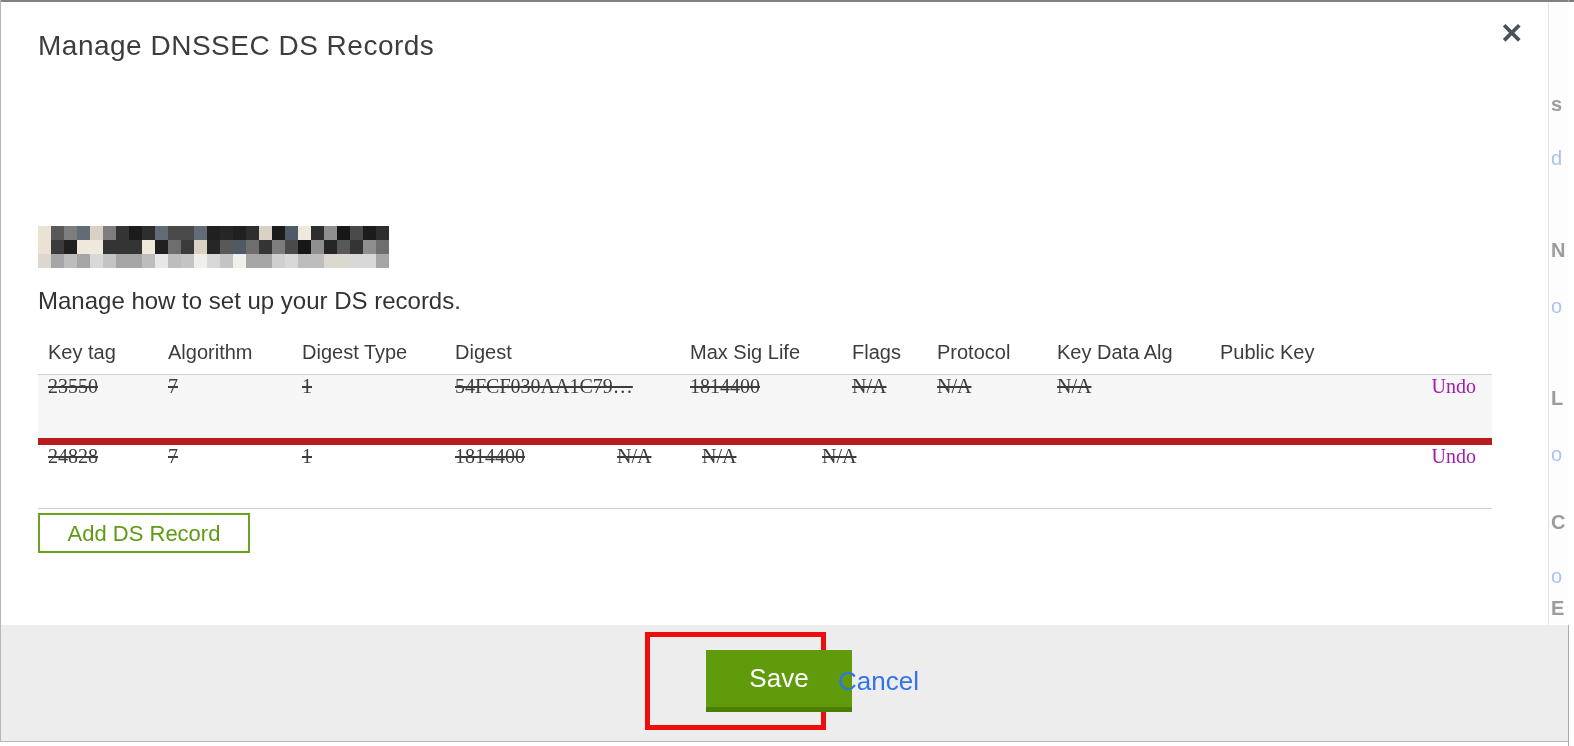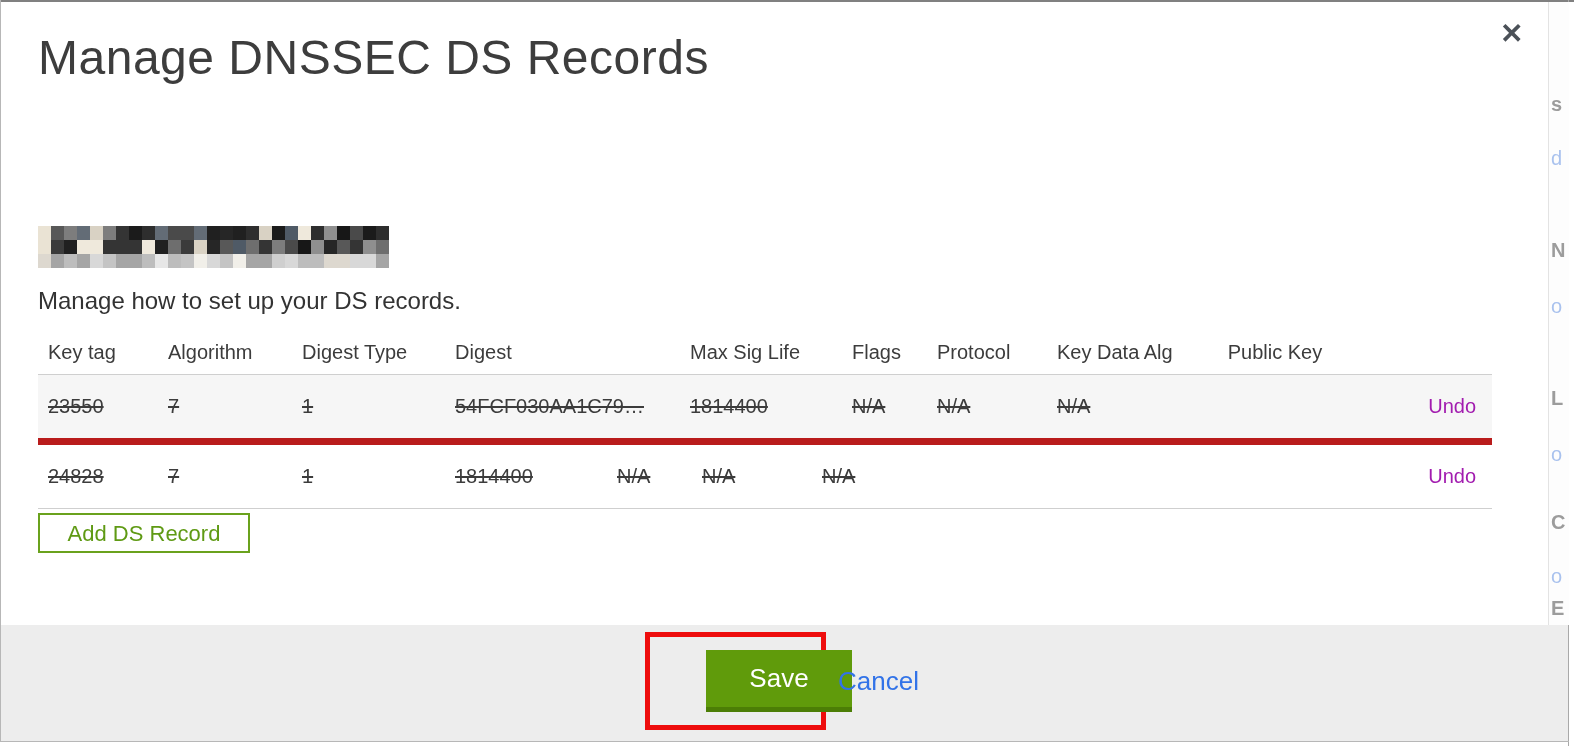--- a/index.html
+++ b/index.html
@@ -13,42 +13,42 @@
   .b-right{position:absolute;left:1568px;top:0;width:1px;height:746px;background:#a9a9a9;}
   .b-bottom{position:absolute;left:0;top:741px;width:1569px;height:1px;background:#b7b7b7;}
 
   
   .strip{position:absolute;left:1548px;top:2px;width:20px;height:623px;
          border-left:1px solid #e3e3e3;overflow:hidden;background:#fdfdfd;}
   .frag{position:absolute;left:2px;font-size:20px;line-height:20px;}
   .frag.gray{color:#9c9c9c;font-weight:bold;}
   .frag.blue{color:#a9c2ee;}
 
-  .title{position:absolute;left:38px;top:30px;font-size:48px;font-weight:300;
+  .title{position:absolute;left:38px;top:30px;font-size:28px;font-weight:300;
          color:#3d3d3d;letter-spacing:0.5px;}
   .close{position:absolute;left:1500px;top:20px;font-size:28px;color:#4b5158;
          font-weight:bold;cursor:pointer;line-height:28px;}
 
   
   .mosaic{position:absolute;left:38px;top:226px;display:grid;
           grid-template-columns:repeat(27,13px);grid-template-rows:repeat(3,14px);}
 
   .subtitle{position:absolute;left:38px;top:287px;font-size:24px;color:#333333;}
 
   
   .table{position:absolute;left:38px;top:331px;width:1454px;font-size:20px;color:#3c3c3c;}
   .thead{display:flex;height:43px;align-items:center;}
   .tbody{border-top:1px solid #cfcfcf;border-bottom:1px solid #cfcfcf;}
-  .row{display:flex;height:63px;align-items:center;}
+  .row{display:flex;height:63px;font-family:Liberation Serif, serif;}
   .row + .row{border-top:7px solid #b91c1c;}
   .row.stripe{background:#f6f6f6;}
   .th,.cell{box-sizing:border-box;padding-left:10px;flex:0 0 auto;white-space:nowrap;overflow:hidden;}
   .c1{width:120px;} .c2{width:134px;} .c3{width:153px;} .c4{width:235px;}
   .c5{width:162px;} .c6{width:85px;}  .c7{width:120px;} .c8{width:163px;}
-  .c9{width:120px;text-align:center;}
+  .c9{width:120px;}
   .c10{flex:1 1 auto;text-align:right;padding-right:16px;}
   .cell.struck{text-decoration:line-through;}
   .undo{color:#a21caf;cursor:pointer;text-decoration:none;}
 
   .add-btn{position:absolute;left:38px;top:513px;width:212px;height:40px;
            box-sizing:border-box;background:#ffffff;border:2px solid #6aa21d;
            color:#5f9a14;font-size:22px;font-family:"Liberation Sans",sans-serif;
            cursor:pointer;text-align:center;line-height:36px;}
 
   .footer{position:absolute;left:1px;top:625px;width:1567px;height:116px;background:#ededed;}

